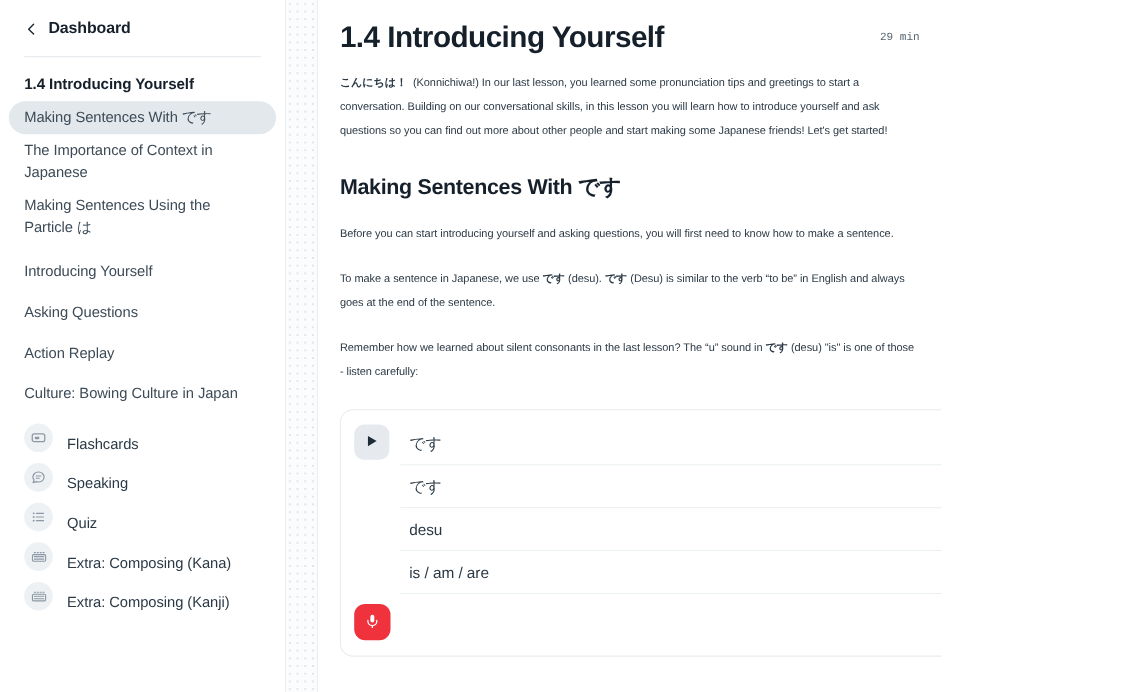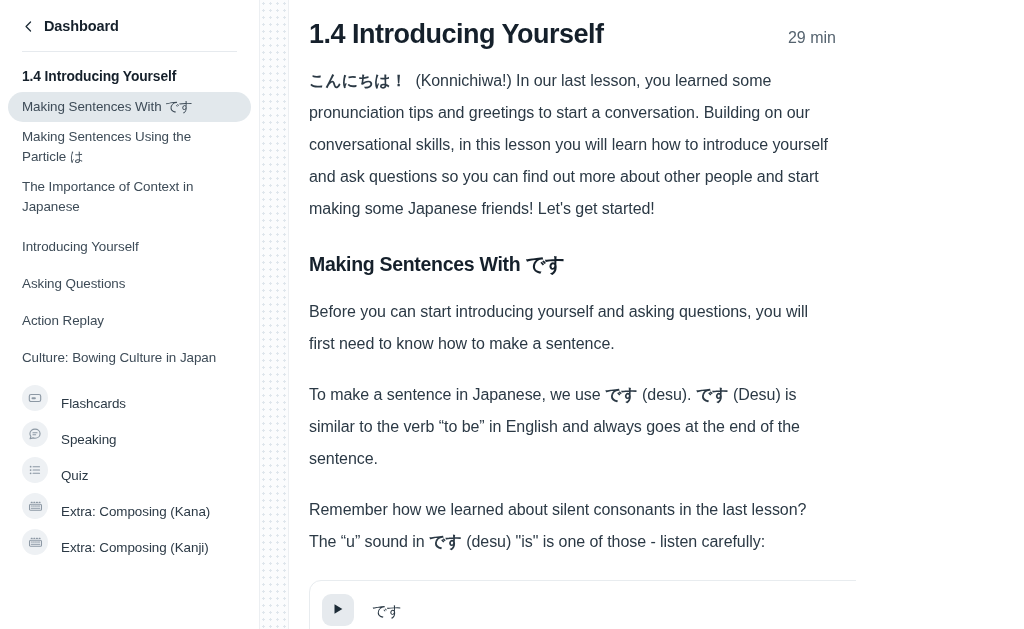--- a/index.html
+++ b/index.html
@@ -143,28 +143,29 @@
   }
   .page-title {
     font-size: 27px;
     font-weight: 700;
     color: #15202b;
     letter-spacing: -0.5px;
     margin: 0;
     line-height: 36px;
   }
   .duration {
-    font-size: 16px;
+    font-size: 10px;
     color: #55636f;
     padding-top: 13px;
     white-space: nowrap;
+    font-family: Liberation Mono, monospace;
   }
   .para {
-    font-size: 16px;
-    line-height: 32px;
+    font-size: 10px;
+    line-height: 22px;
     color: #2b3945;
     margin: 13px 0 0 0;
     max-width: 690px;
     letter-spacing: -0.05px;
   }
   .para.tight { margin-top: 19px; }
   .jp-bold { font-weight: 700; }
   .jp { font-weight: 600; }
   .section-head {
     font-size: 19.5px;
@@ -256,22 +257,22 @@
       </span>
       <span class="back-label">Dashboard</span>
     </div>
 
     <div class="divider"></div>
 
     <div class="lesson-title">1.4 Introducing Yourself</div>
 
     <nav class="nav">
       <div class="nav-item active">Making Sentences With です</div>
+      <div class="nav-item multiline">The Importance of Context in Japanese</div>
       <div class="nav-item multiline">Making Sentences Using the Particle は</div>
-      <div class="nav-item multiline">The Importance of Context in Japanese</div>
       <div class="nav-gap"></div>
       <div class="nav-item">Introducing Yourself</div>
       <div class="nav-gap sm"></div>
       <div class="nav-item">Asking Questions</div>
       <div class="nav-gap sm"></div>
       <div class="nav-item">Action Replay</div>
       <div class="nav-gap sm"></div>
       <div class="nav-item">Culture: Bowing Culture in Japan</div>
 
       <div class="nav-gap sm"></div>

